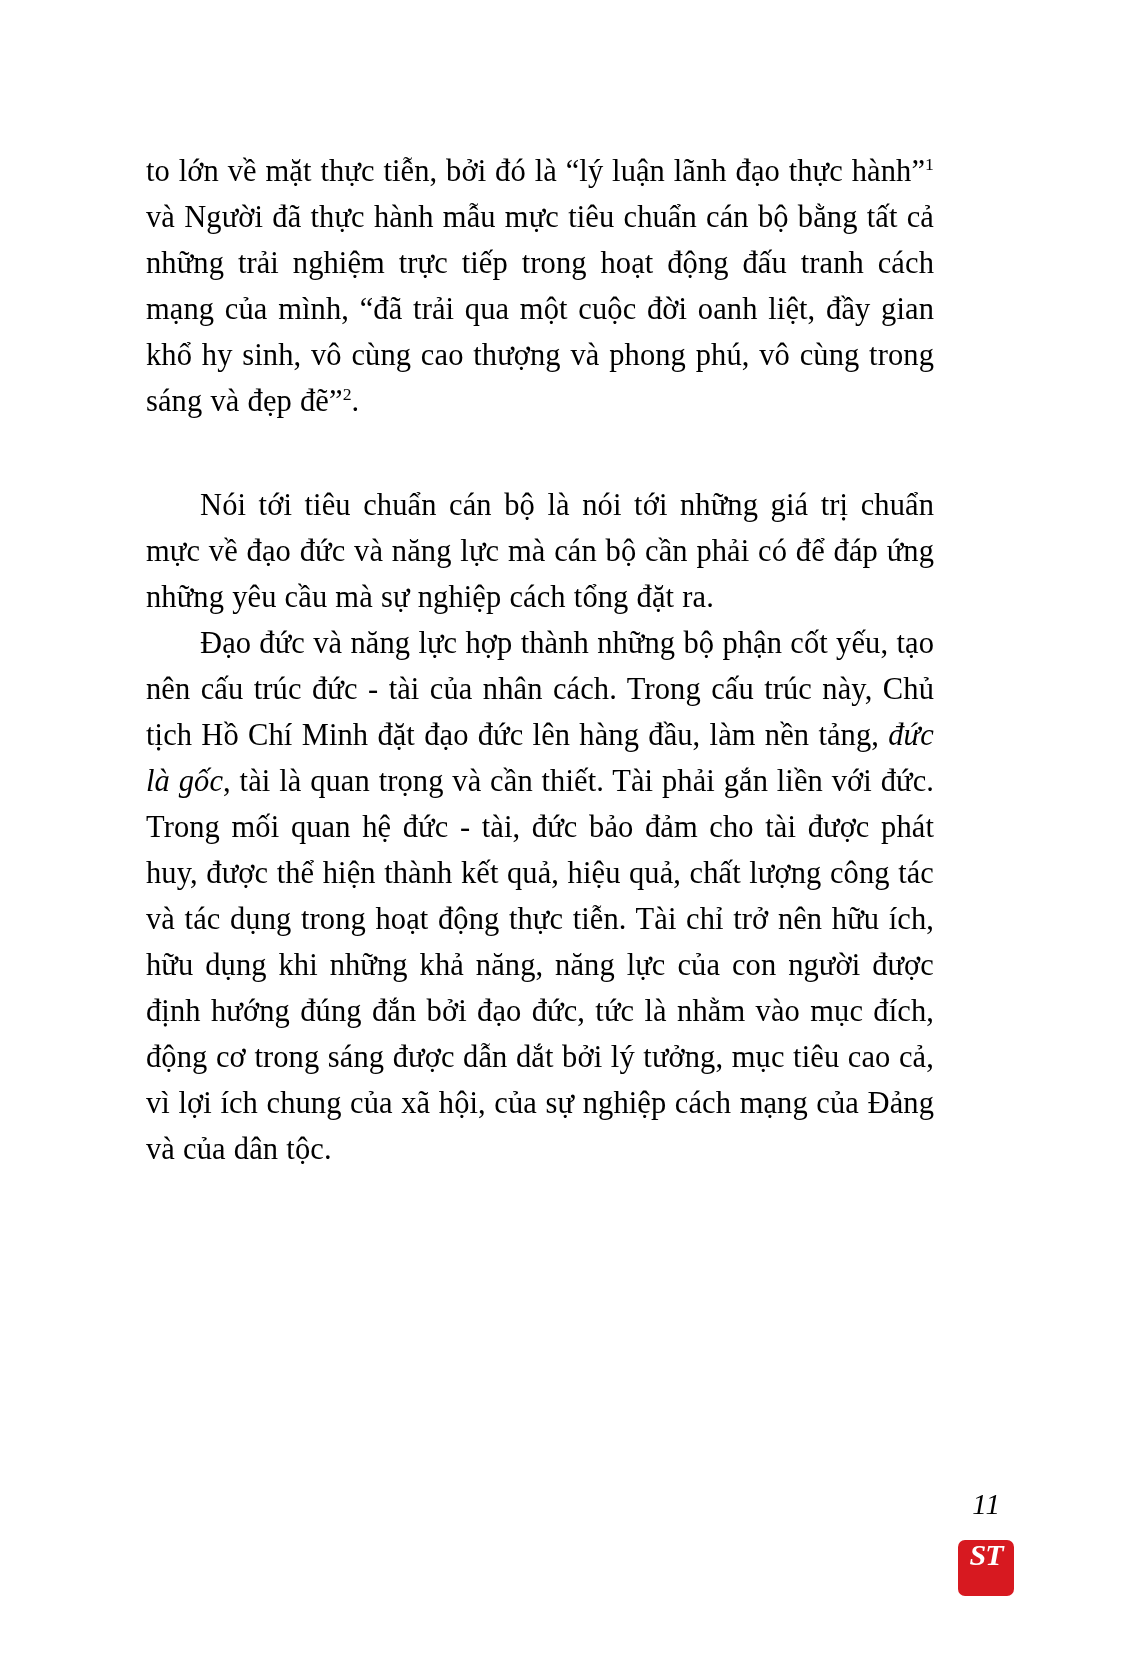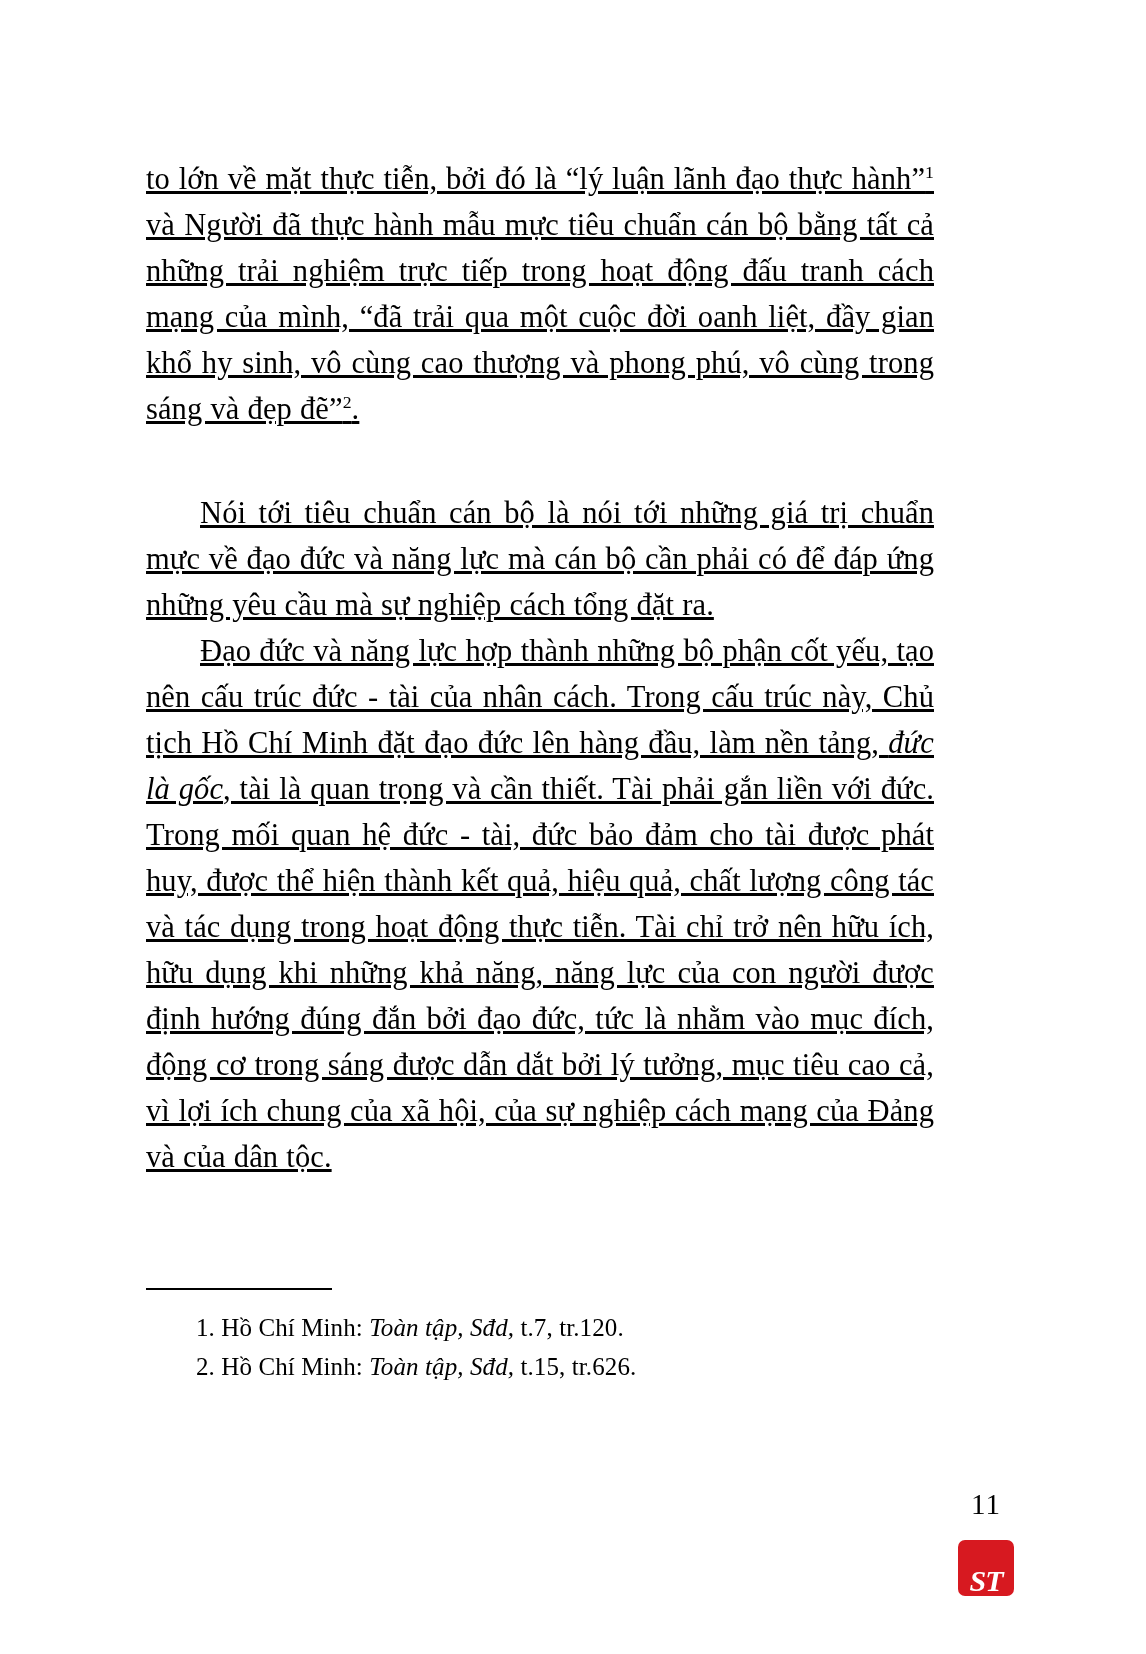--- a/index.html
+++ b/index.html
@@ -21,23 +21,22 @@
     left: 0;
     top: 0;
     width: 1146px;
     height: 1654px;
     box-sizing: border-box;
   }
 
   .text-column {
     position: absolute;
     left: 146px;
-    top: 156px;
+    top: 148px;
     width: 788px;
-    text-decoration: underline;
   }
 
   p.body-para {
     margin: 0;
     font-size: 30.5px;
     line-height: 46px;
     text-align: justify;
     text-justify: inter-word;
     letter-spacing: 0.1px;
     word-spacing: 0.4px;
@@ -89,31 +88,32 @@
     text-indent: 50px;
     letter-spacing: 0.1px;
   }
 
   .page-number {
     position: absolute;
     right: 145px;
     top: 1488px;
     font-size: 29px;
     letter-spacing: 1px;
+    font-style: italic;
   }
 
   .publisher-logo {
     position: absolute;
     left: 958px;
     top: 1540px;
     width: 56px;
     height: 56px;
     border-radius: 7px;
     display: flex;
-    align-items: flex-end;
+    align-items: flex-start;
     justify-content: center;
   }
 
   .publisher-logo .logo-text {
     font-family: "Liberation Serif", "DejaVu Serif", serif;
     font-weight: bold;
     font-style: italic;
     font-size: 30px;
     color: #ffffff;
     letter-spacing: -1px;
@@ -133,27 +133,20 @@
 
 
     <div class="spacer-after-heading"></div>
 
     <p class="body-para indent">Nói tới tiêu chuẩn cán bộ là nói tới những giá trị chuẩn mực về đạo đức và năng lực mà cán bộ cần phải có để đáp ứng những yêu cầu mà sự nghiệp cách tổng đặt ra.</p>
 
     <p class="body-para indent"><span>Đạo đức và năng lực hợp thành những bộ phận cốt yếu, tạo nên cấu trúc đức - tài của nhân cách. Trong cấu trúc này, Chủ tịch Hồ Chí Minh đặt đạo đức lên hàng đầu, làm nền tảng, </span><em class="italic">đức là gốc</em><span>, tài là quan trọng và cần thiết. Tài phải gắn liền với đức. Trong mối quan hệ đức - tài, đức bảo đảm cho tài được phát huy, được thể hiện thành kết quả, hiệu quả, chất lượng công tác và tác dụng trong hoạt động thực tiễn. Tài chỉ trở nên hữu ích, hữu dụng khi những khả năng, năng lực của con người được định hướng đúng đắn bởi đạo đức, tức là nhằm vào mục đích, động cơ trong sáng được dẫn dắt bởi lý tưởng, mục tiêu cao cả, vì lợi ích chung của xã hội, của sự nghiệp cách mạng của Đảng và của dân tộc.</span></p>
 
   </div>
 
-  <div class="footnote-block">
-    <div class="footnote-rule"></div>
-
-    <p class="footnote"><span>1. Hồ Chí Minh: </span><em class="italic">Toàn tập, Sđd,</em><span> t.7, tr.120.</span></p>
-
-    <p class="footnote"><span>2. Hồ Chí Minh: </span><em class="italic">Toàn tập, Sđd,</em><span> t.15, tr.626.</span></p>
-  </div>
 
   <div class="page-number">11</div>
 
   <div class="publisher-logo" style="background: rgb(215, 25, 32);">
     <span class="logo-text">ST</span>
   </div>
 
 </div>
 
 </body></html>

